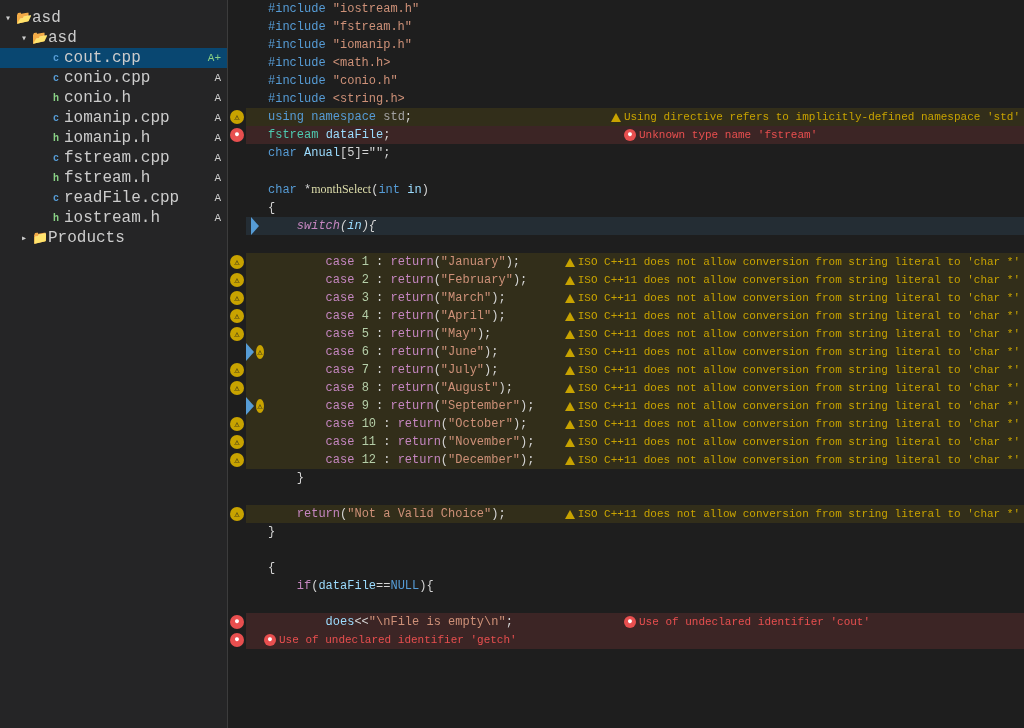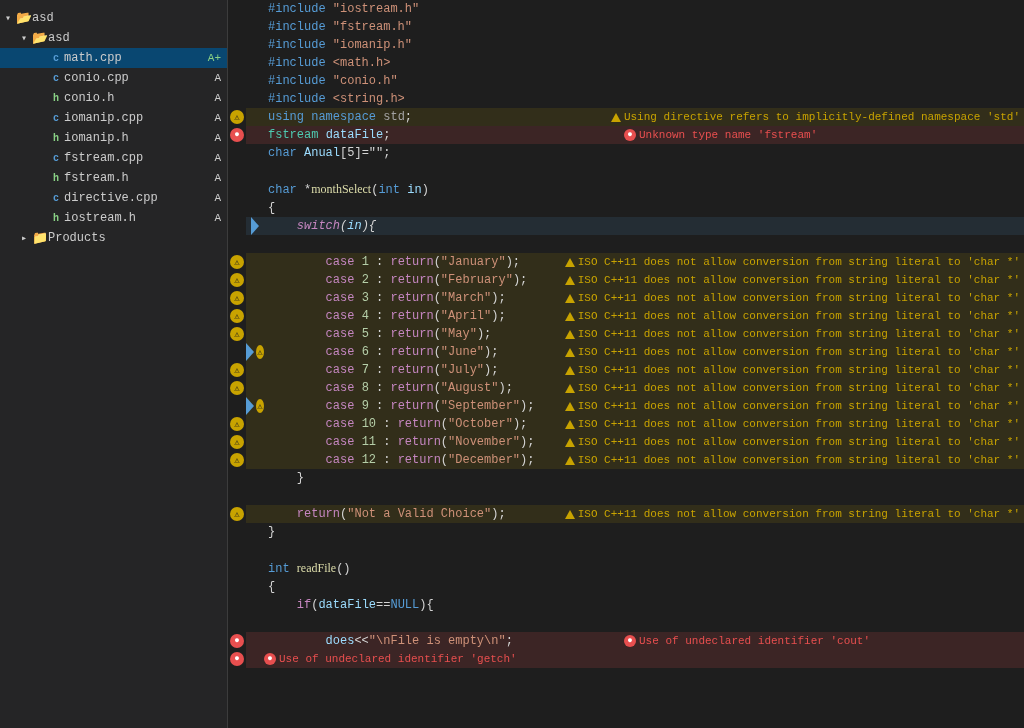--- a/index.html
+++ b/index.html
@@ -69,21 +69,21 @@
     .tree-icon {
       width: 16px;
       flex-shrink: 0;
       display: inline-flex;
       align-items: center;
       justify-content: center;
     }
 
     .tree-label {
       flex: 1;
-      font-size: 12px;
+      font-size: 16px;
       color: #cccccc;
     }
 
     .tree-badge {
       font-size: 11px;
       color: #cccccc;
       padding-right: 6px;
     }
 
     .tree-badge.green { color: #89d185; }
@@ -263,21 +263,21 @@
         <span class="tree-icon folder-icon">📂</span>
         <span class="tree-label">asd</span>
       </div>
       <div class="tree-item active">
         <span class="tree-indent"></span>
         <span class="tree-indent"></span>
         <span class="tree-indent"></span>
         <span class="tree-icon">
           <span style="color:#569cd6;font-size:10px;font-weight:bold;">c</span>
         </span>
-        <span class="tree-label">math.cpp</span>
+        <span class="tree-label">cout.cpp</span>
         <span class="tree-badge green">A+</span>
       </div>
       <div class="tree-item">
         <span class="tree-indent"></span>
         <span class="tree-indent"></span>
         <span class="tree-indent"></span>
         <span class="tree-icon">
           <span style="color:#569cd6;font-size:10px;font-weight:bold;">c</span>
         </span>
         <span class="tree-label">conio.cpp</span>
@@ -333,21 +333,21 @@
         <span class="tree-label">fstream.h</span>
         <span class="tree-badge">A</span>
       </div>
       <div class="tree-item">
         <span class="tree-indent"></span>
         <span class="tree-indent"></span>
         <span class="tree-indent"></span>
         <span class="tree-icon">
           <span style="color:#569cd6;font-size:10px;font-weight:bold;">c</span>
         </span>
-        <span class="tree-label">directive.cpp</span>
+        <span class="tree-label">readFile.cpp</span>
         <span class="tree-badge">A</span>
       </div>
       <div class="tree-item">
         <span class="tree-indent"></span>
         <span class="tree-indent"></span>
         <span class="tree-indent"></span>
         <span class="tree-icon">
           <span style="color:#89d185;font-size:10px;font-weight:bold;">h</span>
         </span>
         <span class="tree-label">iostream.h</span>
@@ -595,25 +595,20 @@
           <div class="code-content">}</div>
         </div>
         <div class="code-line">
           <div class="line-gutter"></div>
           <div class="line-marker"></div>
           <div class="code-content">&nbsp;</div>
         </div>
         <div class="code-line">
           <div class="line-gutter"></div>
           <div class="line-marker"></div>
-          <div class="code-content"><span class="kw">int</span> <span class="fn">readFile</span>()</div>
-        </div>
-        <div class="code-line">
-          <div class="line-gutter"></div>
-          <div class="line-marker"></div>
           <div class="code-content">{</div>
         </div>
         <div class="code-line">
           <div class="line-gutter"></div>
           <div class="line-marker"></div>
           <div class="code-content">    <span class="kw2">if</span>(<span class="var">dataFile</span>==<span class="kw">NULL</span>){</div>
         </div>
         <div class="code-line">
           <div class="line-gutter"></div>
           <div class="line-marker"></div>

